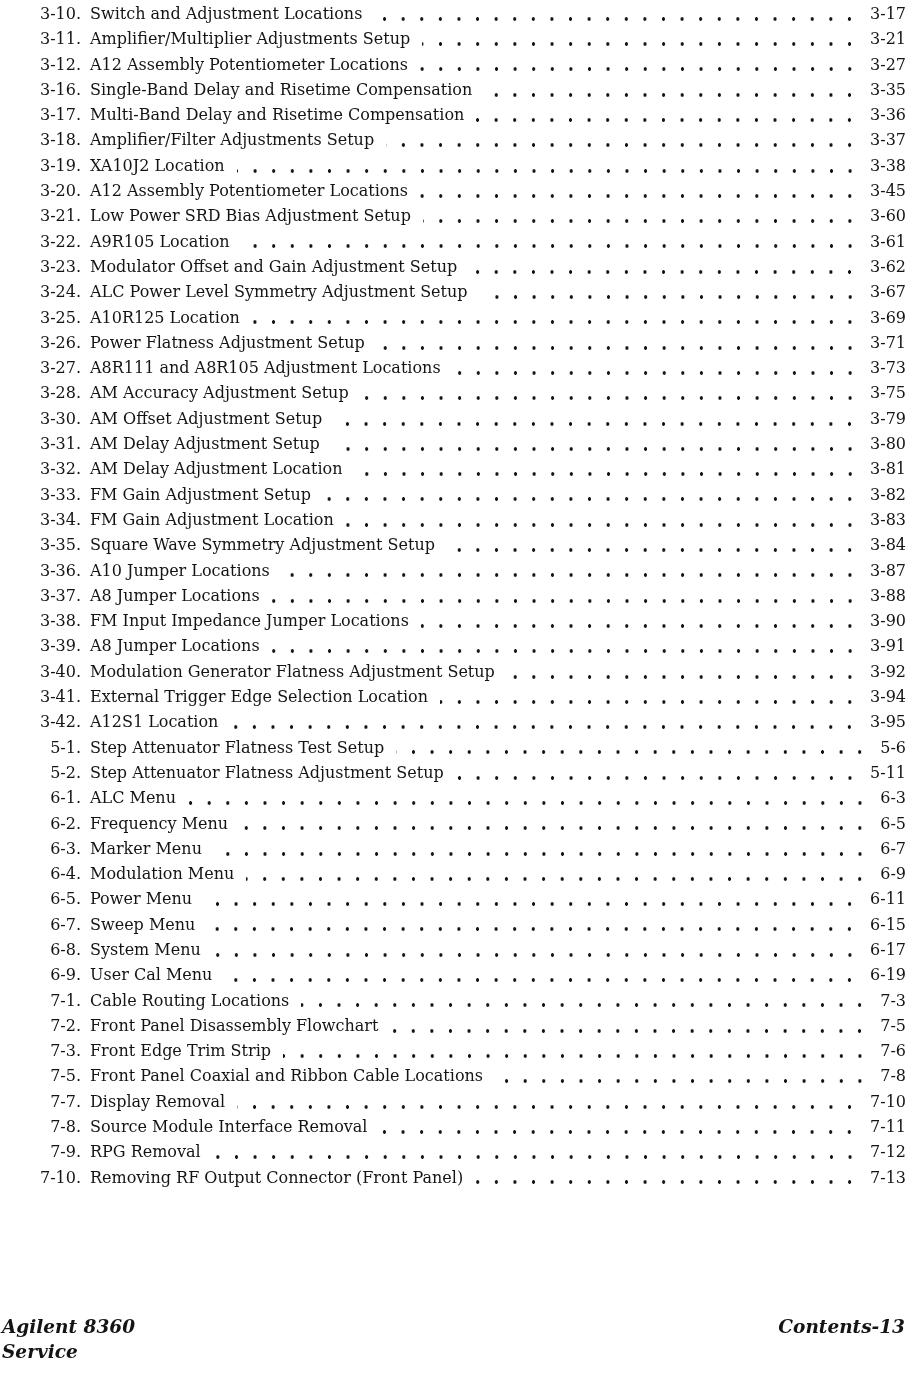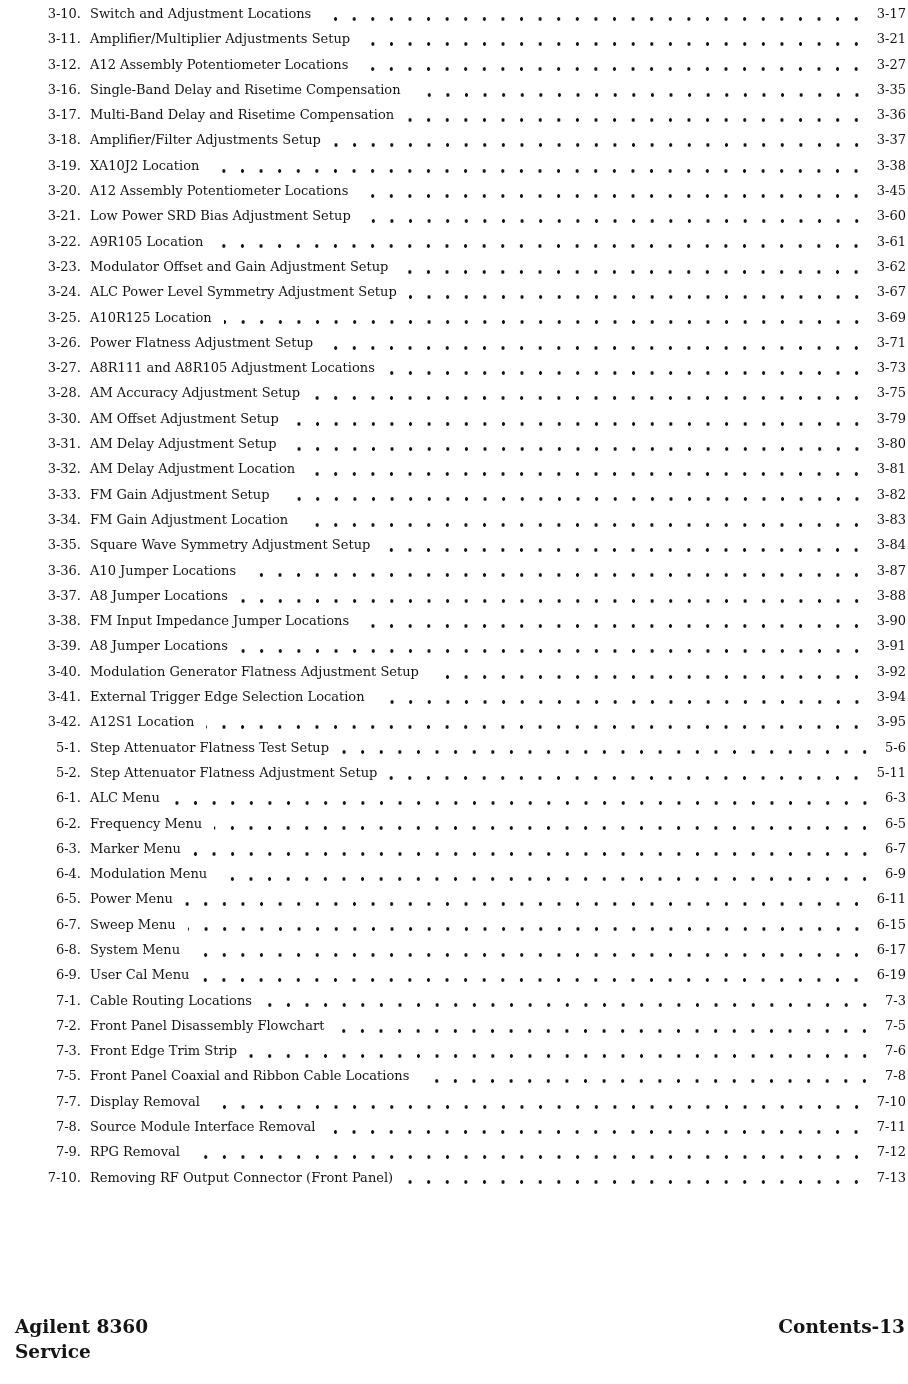--- a/index.html
+++ b/index.html
@@ -15,21 +15,21 @@
   }
 
   
   .toc {
     padding: 1px 2px 0 4px;
   }
   .toc-row {
     display: flex;
     height: 25.3px;
     line-height: 25.3px;
-    font-size: 13px;
+    font-size: 16px;
     white-space: nowrap;
   }
   .toc-row .num {
     flex: 0 0 auto;
     width: 77px;
     text-align: right;
   }
   .toc-row .title {
     flex: 0 0 auto;
     margin-left: 9px;
@@ -44,26 +44,27 @@
     background-position: right 2px bottom 5.5px;
   }
   .toc-row .page {
     flex: 0 0 auto;
     text-align: right;
   }
 
   
   .footer {
     position: absolute;
-    left: 15px;
+    left: 2px;
     right: 3px;
     top: 1314px;
     font-weight: bold;
     font-size: 18.5px;
     line-height: 25px;
+    font-style: italic;
   }
   .footer-row {
     display: flex;
     justify-content: space-between;
     align-items: baseline;
   }
 </style>
 </head>
 <body>
 

